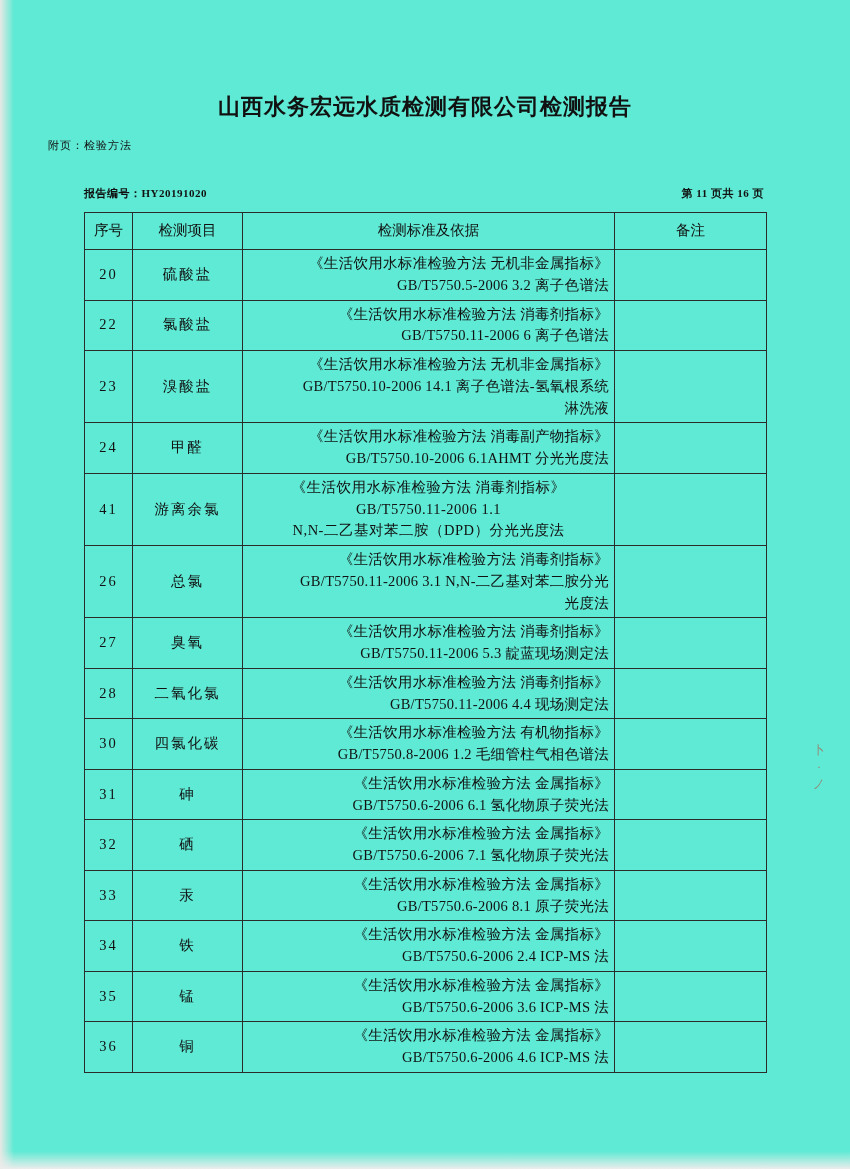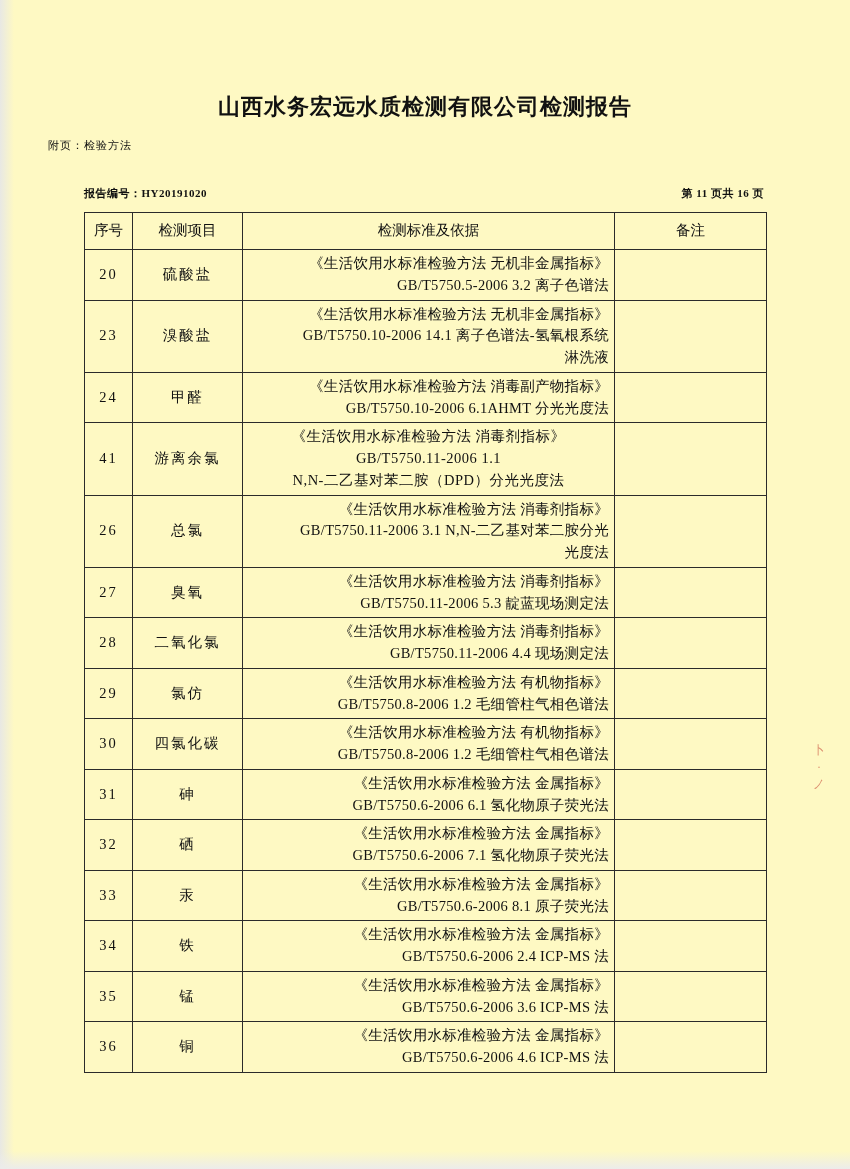--- a/index.html
+++ b/index.html
@@ -5,21 +5,21 @@
   html, body {
     margin: 0;
     padding: 0;
     background: #ffffff;
   }
   .page {
     position: relative;
     width: 850px;
     height: 1169px;
     margin: 0 auto;
-    background: #fef9c3;
+    background: #5eead4;
     font-family: "Liberation Serif", "DejaVu Serif", serif;
     color: #111;
     overflow: hidden;
   }
   .doc-title {
     position: absolute;
     top: 92px;
     left: 0;
     width: 850px;
     text-align: center;
@@ -160,20 +160,29 @@
         <tr>
           <td class="no">20</td>
           <td class="item">硫酸盐</td>
           <td class="std">
             <span class="std-line">《生活饮用水标准检验方法  无机非金属指标》</span>
             <span class="std-line">GB/T5750.5-2006   3.2 离子色谱法</span>
           </td>
           <td class="note"></td>
         </tr>
         <tr>
+          <td class="no">22</td>
+          <td class="item">氯酸盐</td>
+          <td class="std">
+            <span class="std-line">《生活饮用水标准检验方法  消毒剂指标》</span>
+            <span class="std-line">GB/T5750.11-2006   6 离子色谱法</span>
+          </td>
+          <td class="note"></td>
+        </tr>
+        <tr>
           <td class="no">23</td>
           <td class="item">溴酸盐</td>
           <td class="std">
             <span class="std-line">《生活饮用水标准检验方法  无机非金属指标》</span>
             <span class="std-line">GB/T5750.10-2006   14.1 离子色谱法-氢氧根系统</span>
             <span class="std-line">淋洗液</span>
           </td>
           <td class="note"></td>
         </tr>
         <tr>
@@ -213,29 +222,20 @@
             <span class="std-line">GB/T5750.11-2006   5.3 靛蓝现场测定法</span>
           </td>
           <td class="note"></td>
         </tr>
         <tr>
           <td class="no">28</td>
           <td class="item">二氧化氯</td>
           <td class="std">
             <span class="std-line">《生活饮用水标准检验方法  消毒剂指标》</span>
             <span class="std-line">GB/T5750.11-2006   4.4 现场测定法</span>
-          </td>
-          <td class="note"></td>
-        </tr>
-        <tr>
-          <td class="no">29</td>
-          <td class="item">氯仿</td>
-          <td class="std">
-            <span class="std-line">《生活饮用水标准检验方法  有机物指标》</span>
-            <span class="std-line">GB/T5750.8-2006   1.2 毛细管柱气相色谱法</span>
           </td>
           <td class="note"></td>
         </tr>
         <tr>
           <td class="no">30</td>
           <td class="item">四氯化碳</td>
           <td class="std">
             <span class="std-line">《生活饮用水标准检验方法  有机物指标》</span>
             <span class="std-line">GB/T5750.8-2006   1.2 毛细管柱气相色谱法</span>
           </td>

